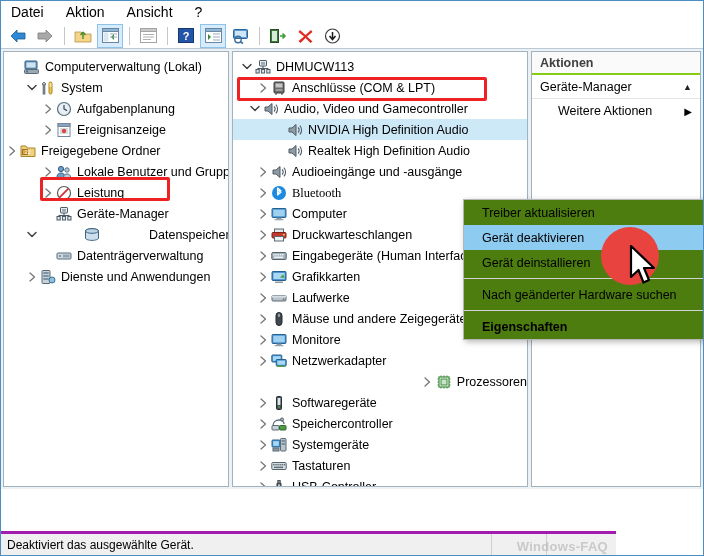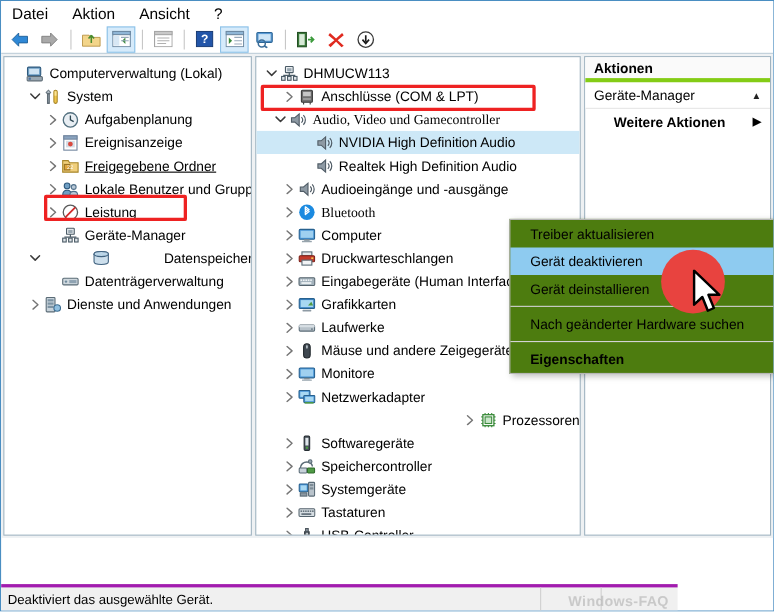--- a/index.html
+++ b/index.html
@@ -144,39 +144,39 @@
     position: absolute;
     border: 3px solid #ee2222;
     border-radius: 2px;
     pointer-events: none;
   }
 
   
   .act-head {
     height: 23px;
     background: #fafafa;
-    border-bottom: 4px solid #84cc16;
+    border-bottom: 2px solid #84cc16;
     display: flex; align-items: center;
     padding-left: 8px;
-    font-size: 12.5px; font-weight: bold; color: #000000;
+    font-size: 12.5px; font-weight: bold; color: #404040;
   }
   .act-row {
     height: 24px;
     display: flex; align-items: center;
     padding-left: 8px; padding-right: 8px;
     font-size: 12.5px; color: #000;
     border-bottom: 1px solid #e6e6e6;
     background: #ffffff;
   }
   .act-row .caret { margin-left: auto; font-size: 9px; color: #222; }
   .act-sub {
     height: 24px;
     display: flex; align-items: center;
     padding-left: 26px; padding-right: 8px;
-    font-size: 12.5px; color: #000; font-weight: bold;
+    font-size: 12.5px; color: #000;
   }
   .act-sub .arrow { margin-left: auto; font-size: 10px; color: #000; }
 
   
   #ctxmenu {
     position: absolute;
     left: 462px; top: 150px;
     width: 286px;
     background: #4d7c0f;
     border: 1px solid #b6b6b6;
@@ -377,21 +377,21 @@
               </svg>
             </span>
             <span class="ico"><svg width="16" height="16" viewBox="0 0 16 16">
                 <rect x="2" y="1.5" width="12" height="13" fill="#ffffff" stroke="#7488a0"></rect>
                 <rect x="2" y="1.5" width="12" height="3" fill="#8aa4c0" stroke="#7488a0"></rect>
                 <rect x="4" y="6" width="8" height="6" fill="#d6dde6"></rect>
                 <circle cx="8" cy="9" r="2.2" fill="#d94a3f"></circle>
               </svg></span>
             <span class="lbl">Ereignisanzeige</span>
           </div>
-          <div class="node" style="padding-left: 36px; text-decoration: underline;">
+          <div class="node" style="">
             <span class="twisty">
               <svg width="9" height="10" viewBox="0 0 9 10">
                 <path d="M2 1 L6.5 5 L2 9" fill="none" stroke="#767676" stroke-width="1.3" stroke-linecap="round" stroke-linejoin="round"></path>
               </svg>
             </span>
             <span class="ico"><svg width="16" height="16" viewBox="0 0 16 16">
                 <path d="M1 3 L6 3 L7.3 5 L15 5 L15 13.5 L1 13.5 Z" fill="#f0cf7d" stroke="#a8862a"></path>
                 <rect x="2.5" y="6.5" width="5" height="5" fill="#e0a63f" stroke="#9a7424"></rect>
                 <text x="5" y="11" font-size="5" fill="#fff" font-family="Liberation Sans, sans-serif">22</text>
               </svg></span>
@@ -504,21 +504,21 @@
             </span>
             <span class="ico"><svg width="16" height="16" viewBox="0 0 16 16">
                 <rect x="3" y="2" width="10" height="11" rx="1" fill="#6d6d6d" stroke="#3a3a3a"></rect>
                 <rect x="4.5" y="3.5" width="7" height="4" fill="#c6c6c6"></rect>
                 <rect x="4.5" y="9" width="7" height="2" fill="#9a9a9a"></rect>
                 <line x1="5" y1="13" x2="5" y2="15" stroke="#3a3a3a" stroke-width="1"></line>
                 <line x1="11" y1="13" x2="11" y2="15" stroke="#3a3a3a" stroke-width="1"></line>
               </svg></span>
             <span class="lbl">Anschlüsse (COM &amp; LPT)</span>
           </div>
-          <div class="node" style="padding-left: 14px; font-family: Liberation Serif, serif;">
+          <div class="node" style="padding-left: 14px;">
             <span class="twisty">
               <svg width="10" height="9" viewBox="0 0 10 9">
                 <path d="M1 2.5 L5 6.5 L9 2.5" fill="none" stroke="#3c3c3c" stroke-width="1.4" stroke-linecap="round" stroke-linejoin="round"></path>
               </svg>
             </span>
             <span class="ico"><svg width="16" height="16" viewBox="0 0 16 16">
                 <path d="M2 6 L5 6 L9 2.5 L9 13.5 L5 10 L2 10 Z" fill="#8e9aa4" stroke="#4f5b65"></path>
                 <path d="M11 5.5 C12.6 7 12.6 9 11 10.5" stroke="#4f5b65" stroke-width="1.1" fill="none"></path>
                 <path d="M12.8 3.6 C15.2 6 15.2 10 12.8 12.4" stroke="#4f5b65" stroke-width="1.1" fill="none"></path>
               </svg></span>

